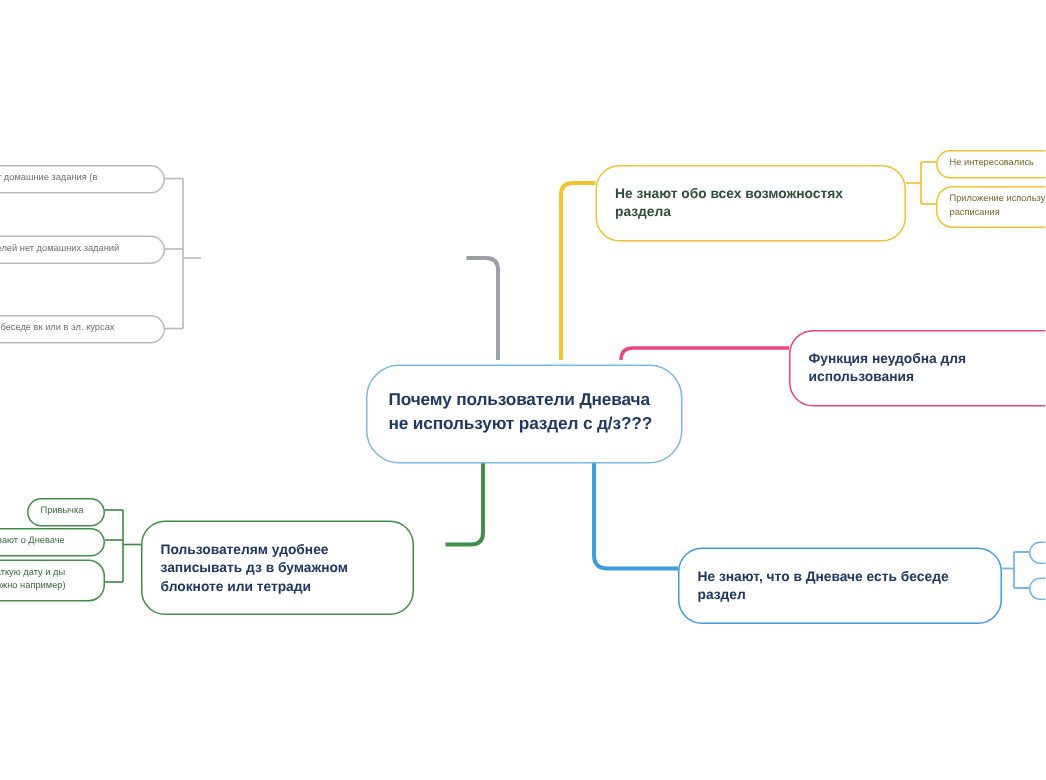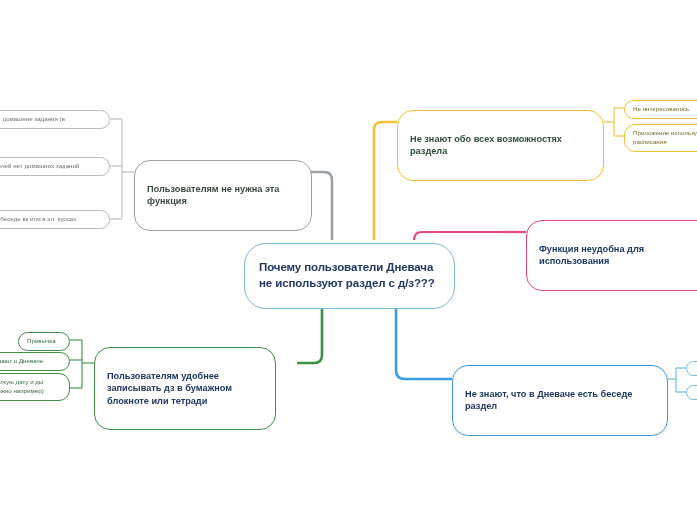--- a/index.html
+++ b/index.html
@@ -44,21 +44,21 @@
     font-size: 11.5px;
     font-weight: bold;
     color: #1f3864;
     line-height: 1.38;
     letter-spacing: -0.1px;
   }
 
   
   .b1 {
     border-radius: 16px;
-    padding: 22px 12px;
+    padding: 12px 12px;
     font-size: 9.2px;
     font-weight: bold;
     line-height: 1.35;
     align-items: flex-end;
   }
   .b1.gray   { border: 1.4px solid #9aa0a6; color: #3a4a3f; }
   .b1.yellow { border: 1.4px solid #f2c230; color: #2f4f3a; }
   .b1.pink   { border: 1.4px solid #e8467c; color: #1f3864; }
   .b1.blue   { border: 1.4px solid #3d9be0; color: #1f3864; }
   .b1.green  { border: 1.4px solid #3f8f46; color: #1f3864; }
@@ -111,23 +111,20 @@
     <path d="M82 340 L82 388" fill="none" stroke="#3f8f46" stroke-width="1.1"></path>
     <path d="M82 340 L70 340" fill="none" stroke="#3f8f46" stroke-width="1.1"></path>
     <path d="M82 360 L70 360" fill="none" stroke="#3f8f46" stroke-width="1.1"></path>
     <path d="M82 388 L70 388" fill="none" stroke="#3f8f46" stroke-width="1.1"></path>
   </svg>
 
   <div class="node root" style="left:244px; top:243px; width:211px;">
     <span>Почему пользователи Дневача не используют раздел с д/з???</span>
   </div>
 
-  <div class="node b1 gray" style="left:134px; top:160px; width:178px;">
-    <span>Пользователям не нужна эта функция</span>
-  </div>
 
   <div class="node b2 gray" style="left:-11px; top:110px; width:121px;">
     <span>т домашние задания (в</span>
   </div>
   <div class="node b2 gray" style="left:-24px; top:157px; width:134px;">
     <span>ователей нет домашних заданий</span>
   </div>
   <div class="node b2 gray" style="left:-28px; top:210px; width:138px;">
     <span>есть в беседе вк или в эл. курсах</span>
   </div>

